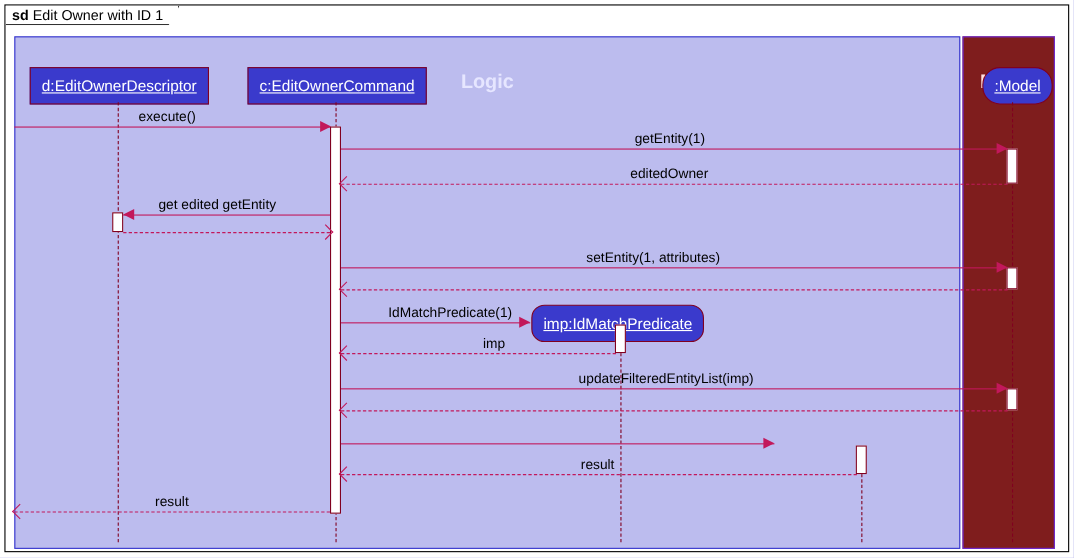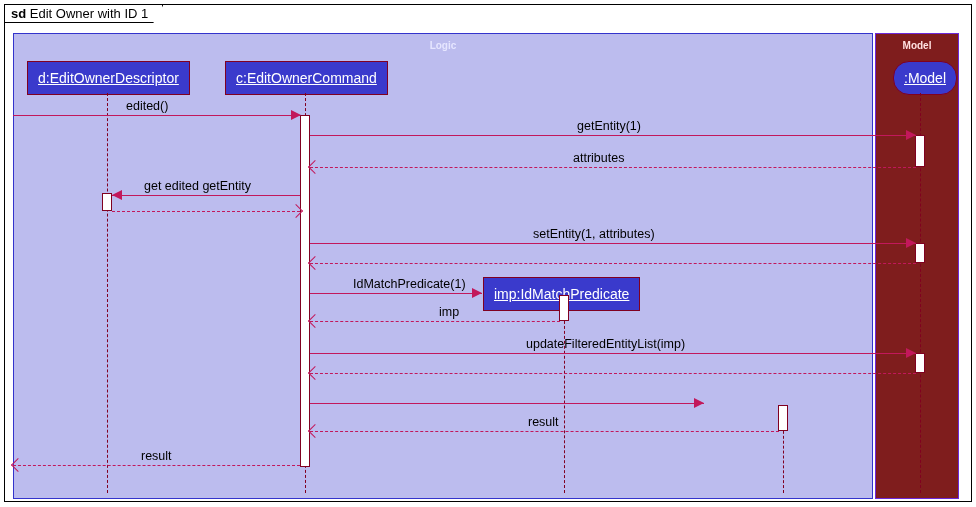--- a/index.html
+++ b/index.html
@@ -46,22 +46,23 @@
     border: 1px solid #3333cc;
   }
   .region-model {
     left: 862px; width: 84px;
     background: #7f1d1d;
     border: 1px solid #6d28d9;
   }
   .region-title {
     text-align: center;
     font-weight: bold;
-    font-size: 10px;
+    font-size: 18px;
     padding: 6px 0 4px 0;
+    margin-top: 24px;
   }
   .region-logic .region-title { color: #e6e6ff; }
   .region-model .region-title { color: #ffe0e0; }
 
   .participant {
     position: absolute;
     background: #3a3acc;
     color: #fff;
     border: 1.5px solid #800020;
     padding: 8px 10px;
@@ -133,48 +134,48 @@
 
     <div class="region region-logic">
       <div class="region-title">Logic</div>
     </div>
     <div class="region region-model">
       <div class="region-title">Model</div>
     </div>
 
     <div class="participant" style="left:212px; top:28px;">c:EditOwnerCommand</div>
     <div class="participant" style="left:14px; top:28px;">d:EditOwnerDescriptor</div>
-    <div class="participant" style="left:470px; top:244px;">imp:IdMatchPredicate</div>
+    <div class="participant" style="left:470px; top:244px;border-radius:12px;">imp:IdMatchPredicate</div>
     <div class="participant" style="left:880px; top:28px;border-radius:16px;">:Model</div>
 
     <div class="lifeline" style="left:94px; height:400px;"></div>
     <div class="lifeline" style="left:292px; height:400px;"></div>
     <div class="lifeline" style="left:551px; top:278px; height:182px;"></div>
     <div class="lifeline" style="left:770px; top:388px; height:72px;"></div>
     <div class="lifeline" style="left:907px; height:400px;"></div>
 
     <div class="activation" style="left:292px; top:82px; height:352px;"></div>
     <div class="activation" style="left:94px; top:160px; height:18px;"></div>
     <div class="activation" style="left:907px; top:102px; height:32px;"></div>
     <div class="activation" style="left:907px; top:210px; height:20px;"></div>
     <div class="activation" style="left:551px; top:262px; height:26px;"></div>
     <div class="activation" style="left:907px; top:320px; height:20px;"></div>
     <div class="activation" style="left:770px; top:372px; height:26px;"></div>
 
     <div class="msg-line" style="left:0px; top:82px; width:287px;"></div>
     <div class="arrow-head right-solid" style="left:278px; top:77px;"></div>
-    <div class="msg-label" style="left:113px; top:66px;">edited()</div>
+    <div class="msg-label" style="left:113px; top:66px;">execute()</div>
 
     <div class="msg-line" style="left:297px; top:102px; width:606px;"></div>
     <div class="arrow-head right-solid" style="left:893px; top:97px;"></div>
     <div class="msg-label" style="left:564px; top:86px;">getEntity(1)</div>
 
     <div class="msg-line dashed" style="left:297px; top:134px; width:606px;"></div>
     <div class="open-arrow left" style="left:297px; top:129px;"></div>
-    <div class="msg-label" style="left:560px; top:118px;">attributes</div>
+    <div class="msg-label" style="left:560px; top:118px;">editedOwner</div>
 
     <div class="msg-line" style="left:99px; top:162px; width:188px;"></div>
     <div class="arrow-head left-solid" style="left:99px; top:157px;"></div>
     <div class="msg-label" style="left:131px; top:146px;">get edited getEntity</div>
 
     <div class="msg-line dashed" style="left:99px; top:178px; width:188px;"></div>
     <div class="open-arrow right" style="left:278px; top:173px;"></div>
 
     <div class="msg-line" style="left:297px; top:210px; width:606px;"></div>
     <div class="arrow-head right-solid" style="left:893px; top:205px;"></div>

